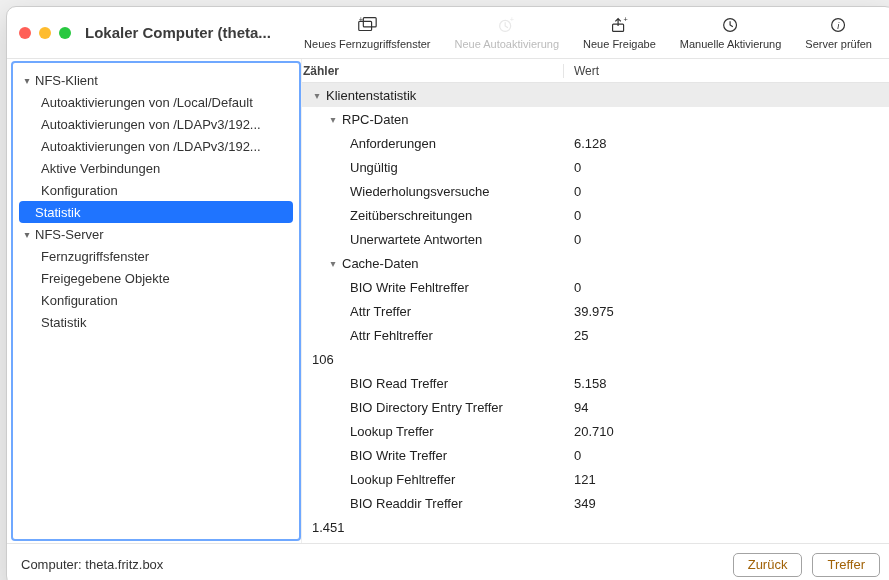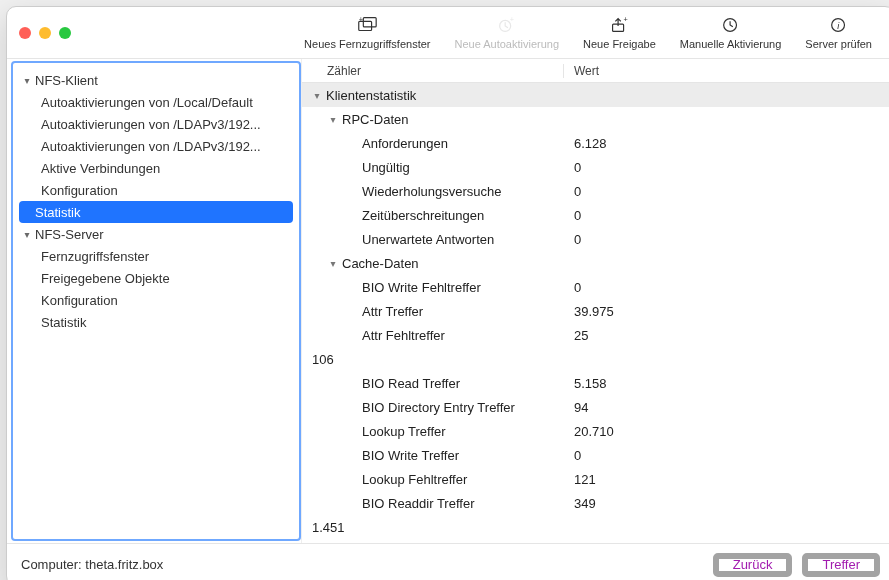--- a/index.html
+++ b/index.html
@@ -21,45 +21,46 @@
   .sidebar{width:290px;border:2px solid #6fa8ff;border-radius:4px;margin:2px 0 2px 4px;background:#fff;overflow:auto;padding:6px 0;}
   .srow{display:flex;align-items:center;font-size:13px;color:#333;height:22px;padding-right:8px;white-space:nowrap;overflow:hidden;text-overflow:ellipsis;}
   .srow .disc{width:16px;display:flex;justify-content:center;font-size:10px;color:#6a6a6a;}
   .srow .lbl{overflow:hidden;text-overflow:ellipsis;}
   .srow.lvl0{padding-left:6px;}
   .srow.lvl1{padding-left:28px;}
   .srow.sel{background:#1f74ff;color:#fff;border-radius:4px;margin:0 6px;padding-left:16px;}
   .main{flex:1;display:flex;flex-direction:column;min-height:0;}
   .table{flex:1;overflow:auto;border-left:1px solid #eee;}
   .thead{display:flex;height:24px;align-items:center;font-size:12px;color:#444;border-bottom:1px solid #e5e5e5;position:sticky;top:0;background:#fff;}
-  .thead .c1{flex:0 0 262px;padding-left:25px;border-right:1px solid #e5e5e5;}
+  .thead .c1{flex:0 0 262px;padding-left:1px;border-right:1px solid #e5e5e5;font-weight:bold;}
   .thead .c2{flex:1;padding-left:10px;}
   .trow{display:flex;height:24px;align-items:center;font-size:13px;color:#222;}
   .trow .c1{flex:0 0 262px;display:flex;align-items:center;padding-left:8px;overflow:hidden;}
   .trow .c2{flex:1;padding-left:10px;}
   .trow .disc{width:14px;font-size:10px;color:#777;text-align:center;margin-right:2px;}
   .hdr0{background:#ececec;}
   .ind1 .c1{padding-left:24px;}
-  .ind3 .c1{padding-left:60px;}
+  .ind3 .c1{padding-left:48px;}
   .footer{height:42px;border-top:1px solid #e5e5e5;display:flex;align-items:center;padding:0 14px;font-size:13px;}
   .footer .info{color:#333;}
   .footer .btns{margin-left:auto;display:flex;gap:10px;}
-  .btn{height:24px;padding:0 14px;border:6px solid #a3a3a3;border-radius:5px;background:#fff;font-size:13px;color:#a21caf;display:flex;align-items:center;}
+  .btn{height:24px;padding:0 14px;border:1px solid #a3a3a3;border-radius:5px;background:#fff;font-size:13px;color:#a16207;display:flex;align-items:center;}
 </style>
 </head>
 <body>
 
 <div class="window">
 
   <div class="titlebar">
     <div class="traffic">
       <div class="dot red"></div>
       <div class="dot yellow"></div>
       <div class="dot green"></div>
     </div>
+    <div class="win-title">Lokaler Computer (theta...</div>
     <div class="toolbar" id="toolbar">
         <div class="tbtn">
           <svg viewBox="0 0 24 18" fill="none" stroke="currentColor" stroke-width="1.3">
             <rect x="3" y="5" width="14" height="10" rx="1"></rect>
             <rect x="8" y="1" width="14" height="10" rx="1"></rect>
             <text x="3" y="6" font-size="8" stroke="none" fill="currentColor">+</text>
           </svg>
           <span>Neues Fernzugriffsfenster</span>
         </div>
         <div class="tbtn disabled">

